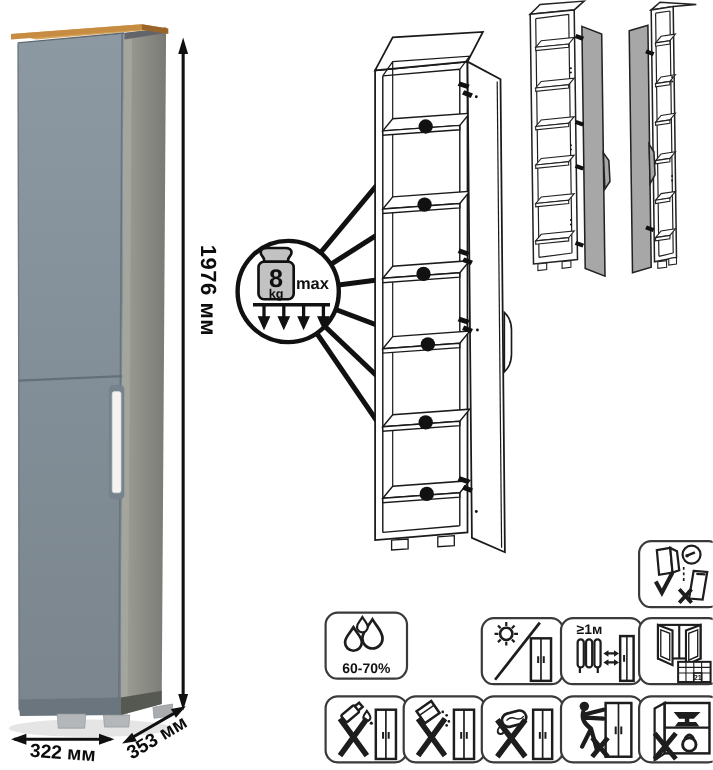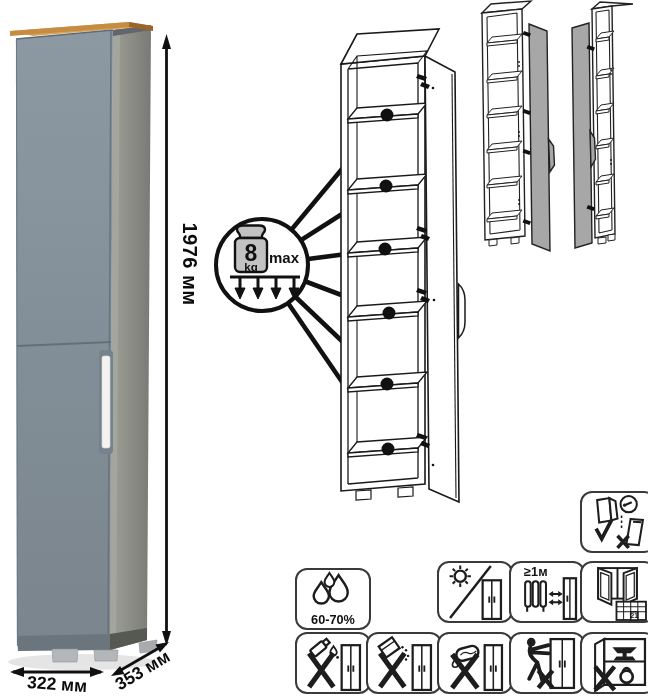--- a/index.html
+++ b/index.html
@@ -237,21 +237,21 @@
       <g transform="rotate(14 44 42)">
         <path d="M36,27 L48,25 L50,50 L38,52 Z" fill="#fff"></path>
         <line x1="39" y1="29" x2="47" y2="27.6"></line>
       </g>
       <path d="M27,42 L38,54 M38,42 L27,54" stroke-width="3.4"></path>
     </g>
     <circle cx="34" cy="12" r="1.6" fill="#1d1d1d"></circle>
   </svg>
 </div>
 
-<div class="icon" style="left:295px;top:568px">
+<div class="icon" style="left:295px;top:556px">
   <svg viewBox="0 0 55 57">
     <g stroke="#1d1d1d" stroke-width="2.4" fill="#fff">
       <path d="M33,5 c5,8 9,11 9,17 a9,9 0 1 1 -18,0 c0,-6 4,-9 9,-17 Z"></path>
       <path d="M16,12 c4,6.5 7.5,9 7.5,13.5 a7.5,7.5 0 1 1 -15,0 c0,-4.5 3.5,-7 7.5,-13.5 Z"></path>
       <path d="M24,3 c2.6,4.2 4.8,5.8 4.8,8.8 a4.8,4.8 0 1 1 -9.6,0 c0,-3 2.2,-4.6 4.8,-8.8 Z" stroke-width="2"></path>
     </g>
     <text class="lab" x="27.5" y="53">60-70%</text>
   </svg>
 </div>
 

